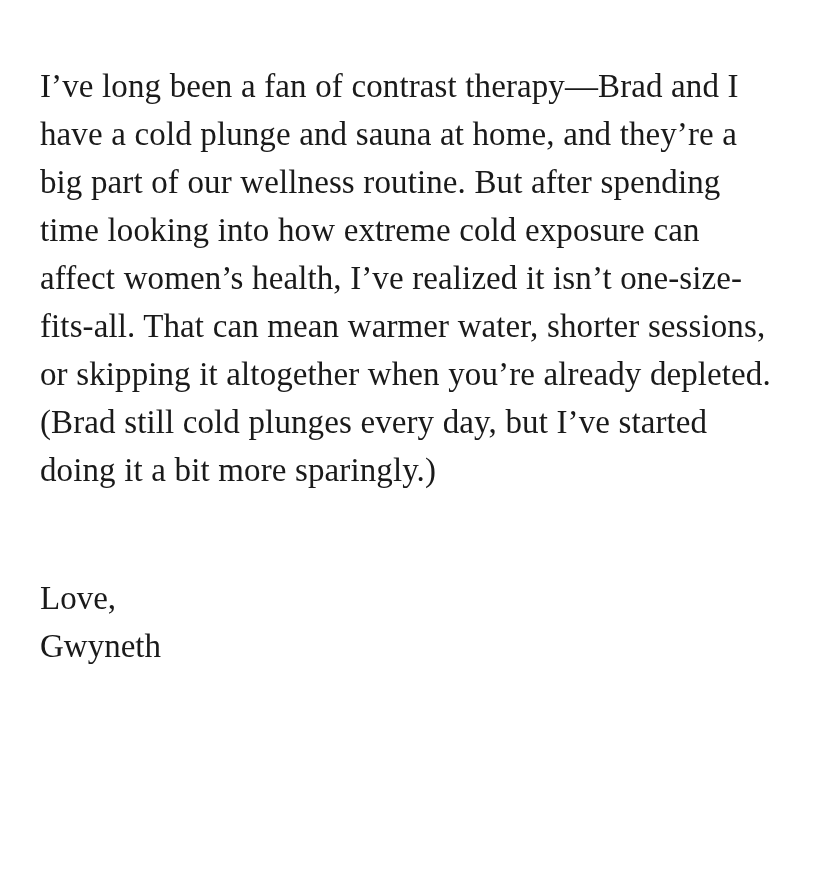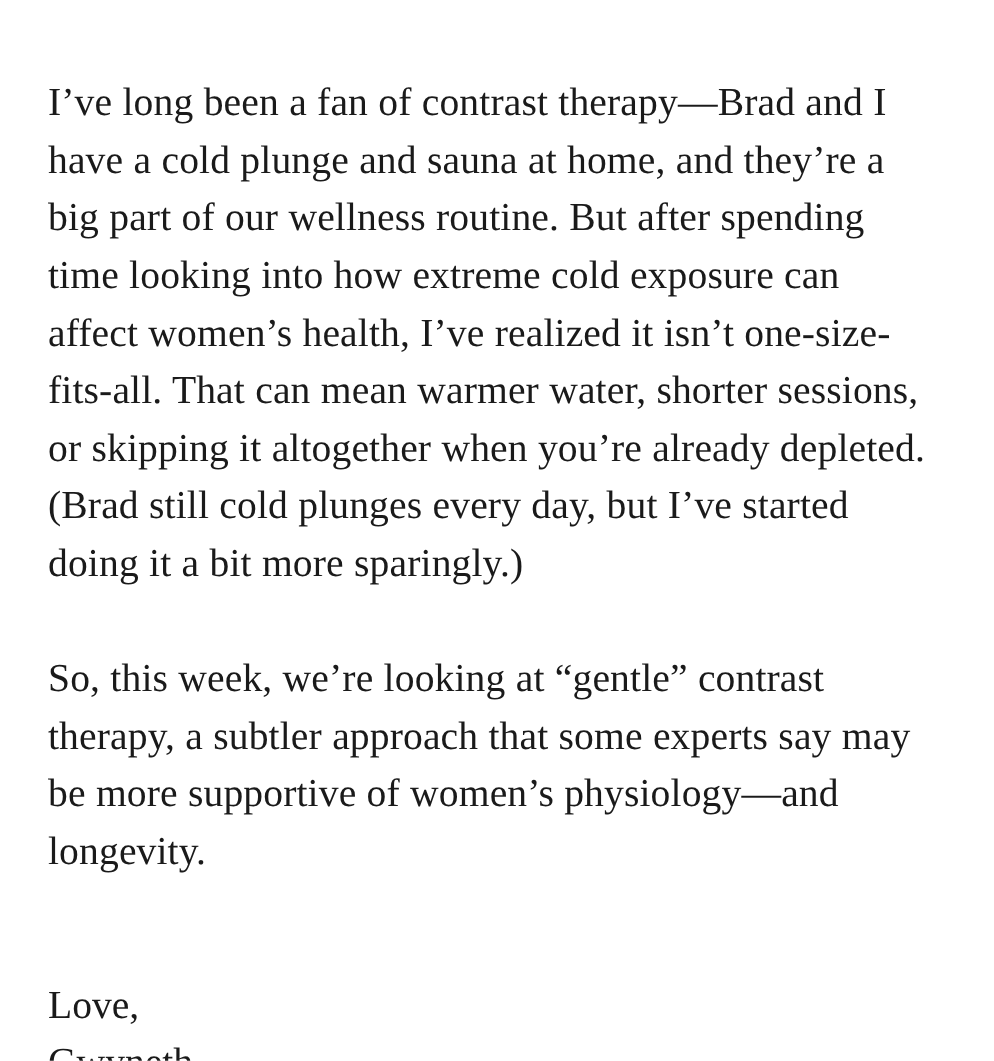--- a/index.html
+++ b/index.html
@@ -61,21 +61,20 @@
   }
 </style>
 </head>
 <body>
 
 <div class="letter">
   <div class="letter-body">
 
     <p class="para">I’ve long been a fan of contrast therapy—Brad and I have a cold plunge and sauna at home, and they’re a big part of our wellness routine. But after spending time looking into how extreme cold exposure can affect women’s health, I’ve realized it isn’t one-size-fits-all. That can mean warmer water, shorter sessions, or skipping it altogether when you’re already depleted. (Brad still cold plunges every day, but I’ve started doing it a bit more sparingly.)</p>
 
-    <p class="para">So, this week, we’re looking at “gentle” contrast therapy, a subtler approach that some experts say may be more supportive of women’s physiology—and longevity.</p>
 
     <div class="signature">
       <span class="signature-line">Love,</span>
       <span class="signature-line">Gwyneth</span>
     </div>
 
   </div>
 </div>
 
 </body></html>

